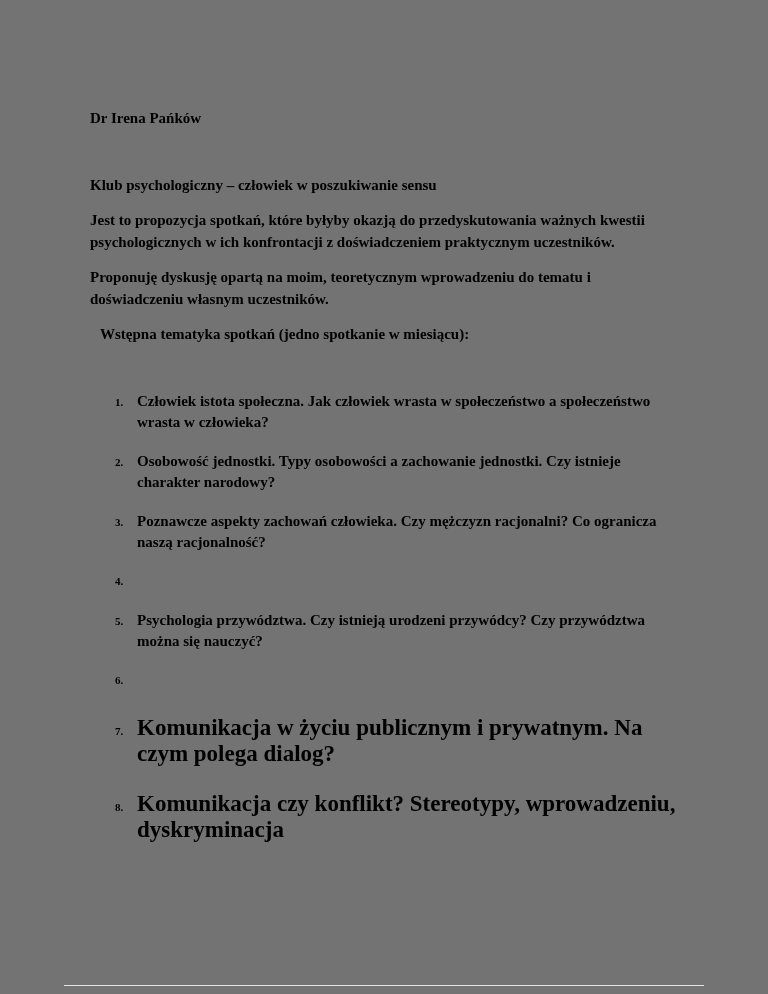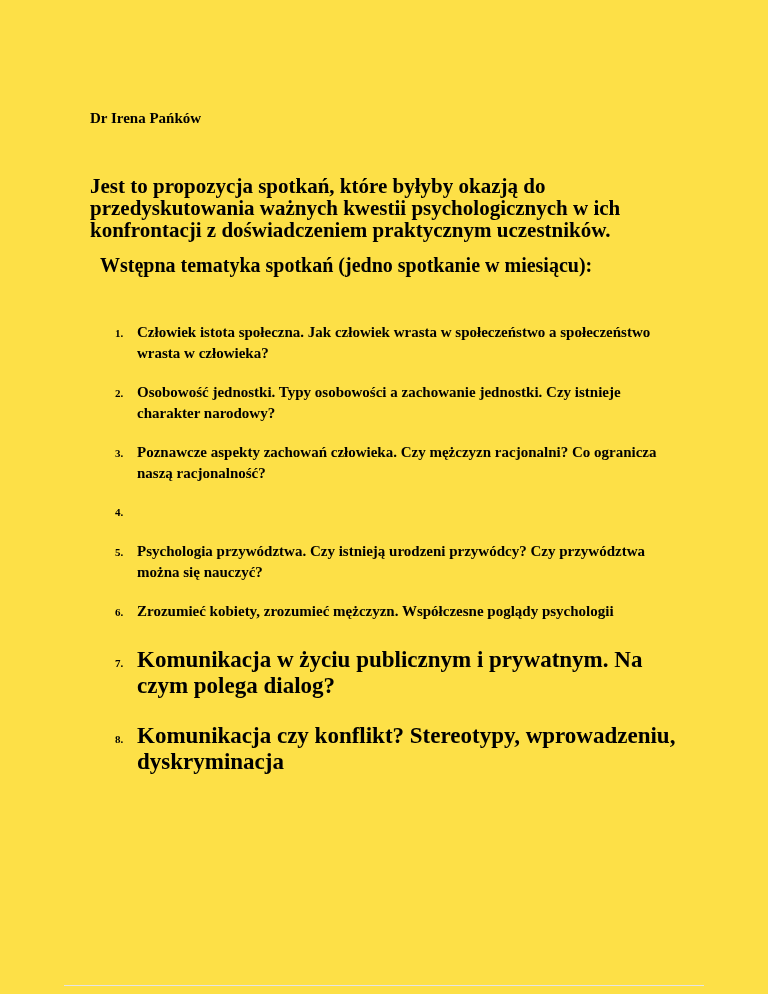--- a/index.html
+++ b/index.html
@@ -4,45 +4,45 @@
 <style>
   html, body {
     margin: 0;
     padding: 0;
     background: #ffffff;
   }
   .page {
     position: relative;
     width: 768px;
     height: 994px;
-    background: #fde047;
+    background: #737373;
     overflow: hidden;
     font-family: "Liberation Serif", serif;
     font-weight: bold;
     color: #000000;
     box-sizing: border-box;
     padding: 108px 86px 0 90px;
   }
   .author {
     font-size: 15px;
     line-height: 21px;
     margin: 0 0 46px 0;
   }
   .doc-title {
     font-size: 15px;
     line-height: 21px;
     margin: 0 0 13px 0;
   }
   .para {
-    font-size: 21px;
+    font-size: 15px;
     line-height: 22px;
     margin: 0 0 13px 0;
   }
   .list-intro {
-    font-size: 20px;
+    font-size: 15px;
     line-height: 22px;
     margin: 3px 0 0 10px;
   }
   .topic-list {
     margin-top: 46px;
   }
   .item {
     display: flex;
     align-items: baseline;
     margin-bottom: 18px;
@@ -77,23 +77,25 @@
     height: 0;
   }
 </style>
 </head>
 <body>
 
 <div class="page">
 
   <p class="author">Dr Irena Pańków</p>
 
+  <p class="doc-title">Klub psychologiczny – człowiek w poszukiwanie sensu</p>
 
   <p class="para">Jest to propozycja spotkań, które byłyby okazją do przedyskutowania ważnych kwestii psychologicznych w ich konfrontacji z doświadczeniem praktycznym uczestników.</p>
 
+  <p class="para">Proponuję dyskusję  opartą na moim, teoretycznym wprowadzeniu do tematu i doświadczeniu własnym uczestników.</p>
 
   <p class="list-intro">Wstępna tematyka spotkań (jedno spotkanie w miesiącu):</p>
 
   <div class="topic-list">
 
     <div class="item">
       <span class="num">1.</span>
       <span class="txt">Człowiek istota społeczna. Jak człowiek wrasta w społeczeństwo a społeczeństwo wrasta w człowieka?</span>
     </div>
 
@@ -111,21 +113,20 @@
       <span class="num">4.</span>
     </div>
 
     <div class="item">
       <span class="num">5.</span>
       <span class="txt">Psychologia przywództwa. Czy istnieją urodzeni przywódcy? Czy przywództwa można się nauczyć?</span>
     </div>
 
     <div class="item">
       <span class="num">6.</span>
-      <span class="txt">Zrozumieć kobiety, zrozumieć mężczyzn. Współczesne poglądy psychologii</span>
     </div>
 
     <div class="item large">
       <span class="num">7.</span>
       <span class="txt">Komunikacja w życiu publicznym i prywatnym. Na czym polega dialog?</span>
     </div>
 
     <div class="item large">
       <span class="num">8.</span>
       <span class="txt">Komunikacja czy konflikt? Stereotypy, wprowadzeniu, dyskryminacja</span>

